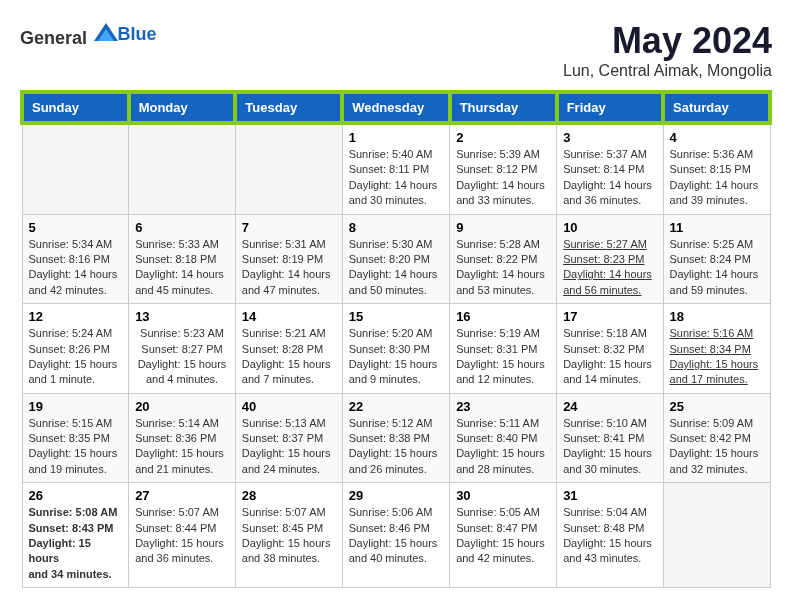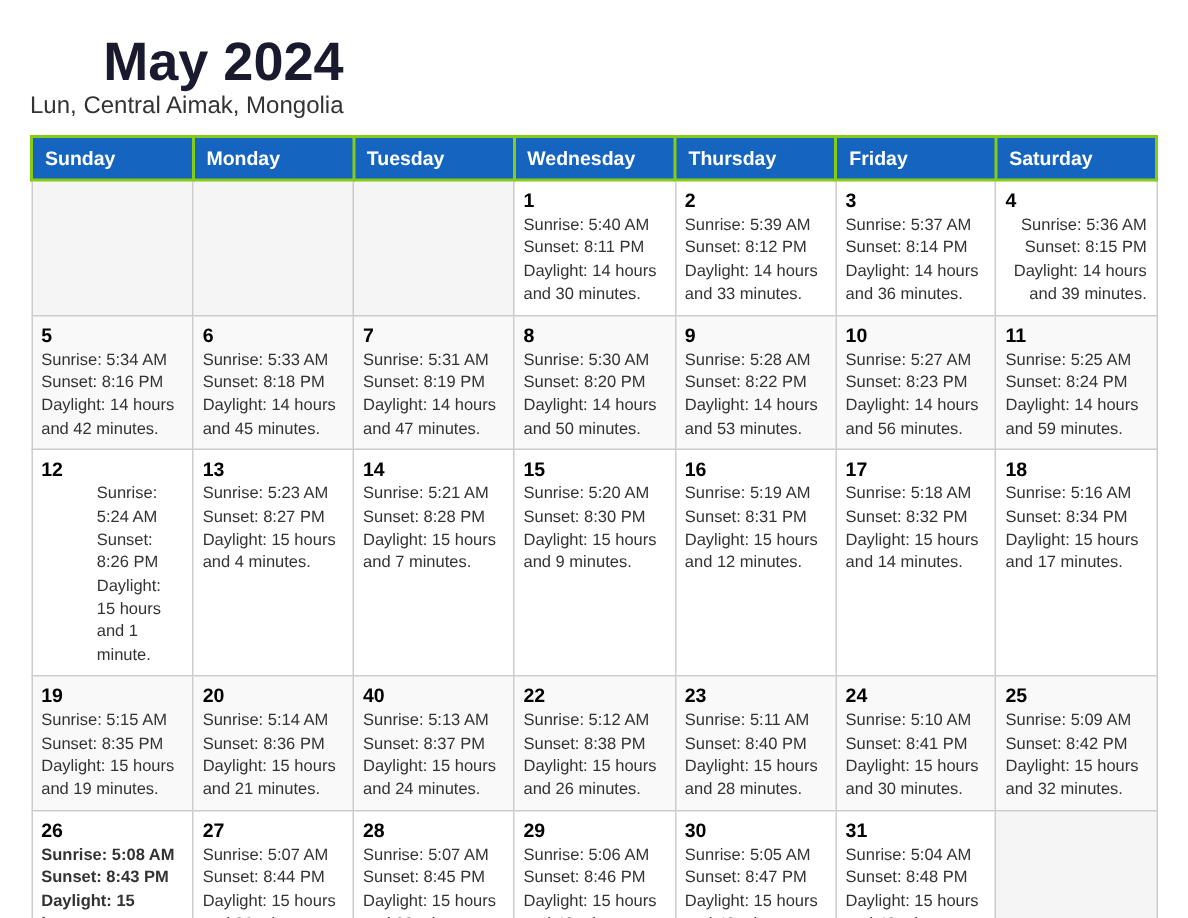--- a/index.html
+++ b/index.html
@@ -51,21 +51,21 @@
       width: 100%;
       border-collapse: collapse;
       border: 1px solid #ccc;
     }
     .calendar th {
       background-color: #1565c0;
       color: #fff;
       text-align: left;
       padding: 6px 8px;
       font-size: 13px;
-      border: 2px solid #84cc16;
+      border: 4px solid #84cc16;
     }
     .calendar td {
       vertical-align: top;
       padding: 5px 6px;
       border: 1px solid #ccc;
       width: 108px;
       min-height: 90px;
       font-size: 11px;
       color: #333;
       background: #fff;
@@ -86,20 +86,32 @@
       color: #333;
     }
     .empty-cell {
       background: #f5f5f5 !important;
     }
   </style>
 </head>
 <body>
 
 <div class="header-area">
+  <div class="logo">
+    <div>
+      <span class="logo-text-general">General</span>
+      <svg class="logo-icon" viewBox="0 0 24 18" xmlns="http://www.w3.org/2000/svg">
+        <polygon points="0,18 12,0 24,18" fill="#1565c0"></polygon>
+        <polygon points="4,18 12,6 20,18" fill="#42a5f5"></polygon>
+      </svg>
+    </div>
+    <div>
+      <span class="logo-text-blue">Blue</span>
+    </div>
+  </div>
   <div class="title-area">
     <div class="month-title">May 2024</div>
     <div class="location-title">Lun, Central Aimak, Mongolia</div>
   </div>
 </div>
 
 <table class="calendar">
   <thead>
     <tr>
     <th>Sunday</th>
@@ -132,21 +144,21 @@
         </td>
         <td>
           <span class="day-number">3</span>
           <div class="day-info" style="white-space: pre-line;">Sunrise: 5:37 AM
 Sunset: 8:14 PM
 Daylight: 14 hours
 and 36 minutes.</div>
         </td>
         <td>
           <span class="day-number">4</span>
-          <div class="day-info" style="white-space: pre-line; text-align: right;">Sunrise: 5:36 AM
+          <div class="day-info" style="white-space: pre-line;">Sunrise: 5:36 AM
 Sunset: 8:15 PM
 Daylight: 14 hours
 and 39 minutes.</div>
         </td>
       </tr>
       <tr>
         <td>
           <span class="day-number">5</span>
           <div class="day-info" style="white-space: pre-line;">Sunrise: 5:34 AM
 Sunset: 8:16 PM
@@ -176,44 +188,44 @@
         </td>
         <td>
           <span class="day-number">9</span>
           <div class="day-info" style="white-space: pre-line;">Sunrise: 5:28 AM
 Sunset: 8:22 PM
 Daylight: 14 hours
 and 53 minutes.</div>
         </td>
         <td>
           <span class="day-number">10</span>
-          <div class="day-info" style="white-space: pre-line;">Sunrise: 5:27 AM
+          <div class="day-info" style="white-space: pre-line; text-decoration: underline;">Sunrise: 5:27 AM
 Sunset: 8:23 PM
 Daylight: 14 hours
 and 56 minutes.</div>
         </td>
         <td>
           <span class="day-number">11</span>
           <div class="day-info" style="white-space: pre-line;">Sunrise: 5:25 AM
 Sunset: 8:24 PM
 Daylight: 14 hours
 and 59 minutes.</div>
         </td>
       </tr>
       <tr>
         <td>
           <span class="day-number">12</span>
-          <div class="day-info" style="white-space: pre-line; margin-left: 37px;">Sunrise: 5:24 AM
+          <div class="day-info" style="white-space: pre-line;">Sunrise: 5:24 AM
 Sunset: 8:26 PM
 Daylight: 15 hours
 and 1 minute.</div>
         </td>
         <td>
           <span class="day-number">13</span>
-          <div class="day-info" style="white-space: pre-line;">Sunrise: 5:23 AM
+          <div class="day-info" style="white-space: pre-line; text-align: center;">Sunrise: 5:23 AM
 Sunset: 8:27 PM
 Daylight: 15 hours
 and 4 minutes.</div>
         </td>
         <td>
           <span class="day-number">14</span>
           <div class="day-info" style="white-space: pre-line;">Sunrise: 5:21 AM
 Sunset: 8:28 PM
 Daylight: 15 hours
 and 7 minutes.</div>
@@ -234,21 +246,21 @@
         </td>
         <td>
           <span class="day-number">17</span>
           <div class="day-info" style="white-space: pre-line;">Sunrise: 5:18 AM
 Sunset: 8:32 PM
 Daylight: 15 hours
 and 14 minutes.</div>
         </td>
         <td>
           <span class="day-number">18</span>
-          <div class="day-info" style="white-space: pre-line;">Sunrise: 5:16 AM
+          <div class="day-info" style="white-space: pre-line; text-decoration: underline;">Sunrise: 5:16 AM
 Sunset: 8:34 PM
 Daylight: 15 hours
 and 17 minutes.</div>
         </td>
       </tr>
       <tr>
         <td>
           <span class="day-number">19</span>
           <div class="day-info" style="white-space: pre-line;">Sunrise: 5:15 AM
 Sunset: 8:35 PM

